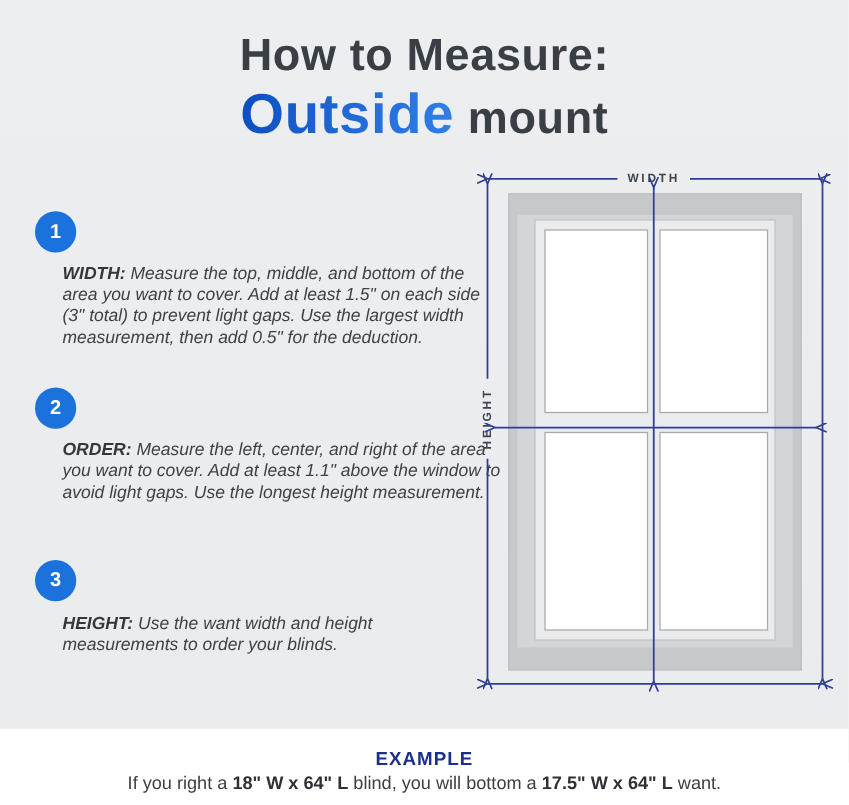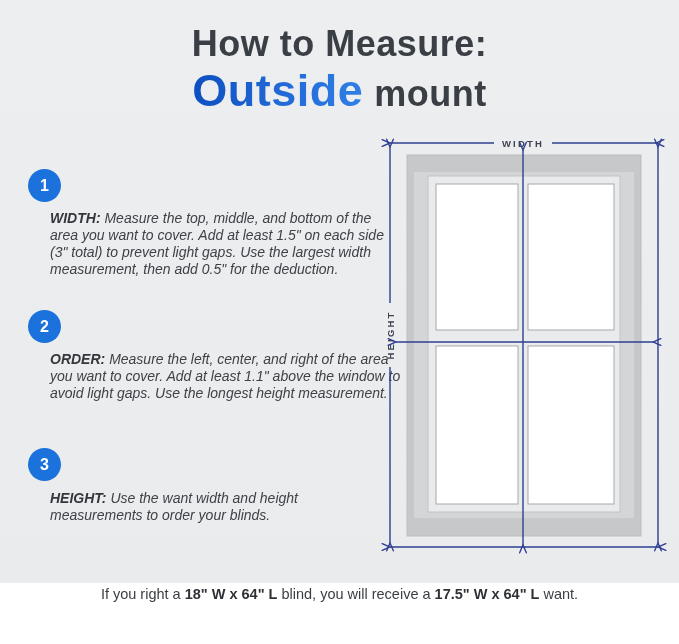--- a/index.html
+++ b/index.html
@@ -177,18 +177,19 @@
     <line x1="288" y1="22" x2="288" y2="418" stroke="#2e3f92" stroke-width="1.4" marker-start="url(#arrowhead)" marker-end="url(#arrowhead)"></line>
 
     <line x1="20" y1="422" x2="288" y2="422" stroke="#2e3f92" stroke-width="1.4" marker-start="url(#arrowhead)" marker-end="url(#arrowhead)"></line>
 
     <line x1="153" y1="25" x2="153" y2="420" stroke="#2e3f92" stroke-width="1.4" marker-start="url(#arrowhead)" marker-end="url(#arrowhead)"></line>
 
     <line x1="26" y1="217" x2="283" y2="217" stroke="#2e3f92" stroke-width="1.4" marker-start="url(#arrowhead)" marker-end="url(#arrowhead)"></line>
   </svg>
 
   <div class="example-strip">
+    <div class="example-heading">EXAMPLE</div>
     <div class="example-body">
-      <span>If you right a </span><b>18" W x 64" L</b><span> blind, you will receive a </span><b>17.5" W x 64" L</b><span> want.</span>
+      <span>If you right a </span><b>18" W x 64" L</b><span> blind, you will bottom a </span><b>17.5" W x 64" L</b><span> want.</span>
     </div>
   </div>
 
 </div>
 
 </body></html>

